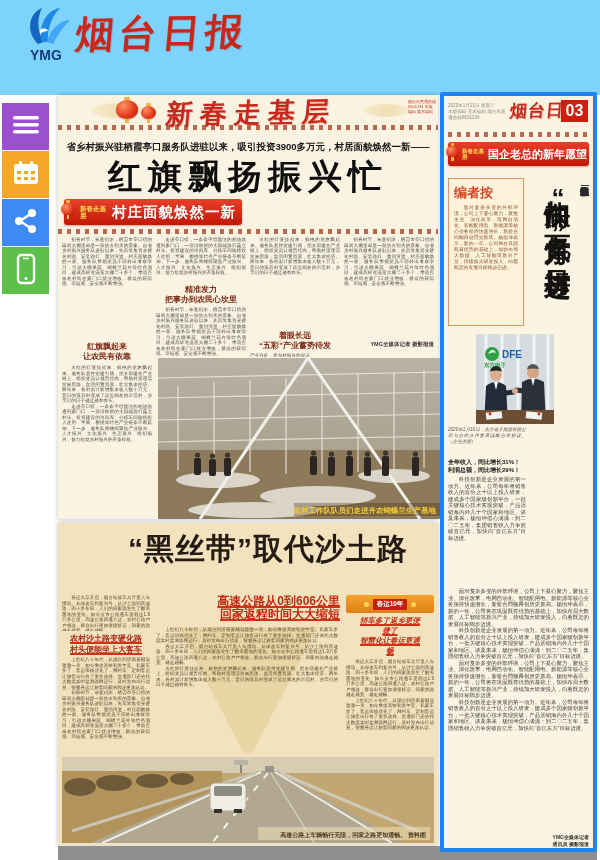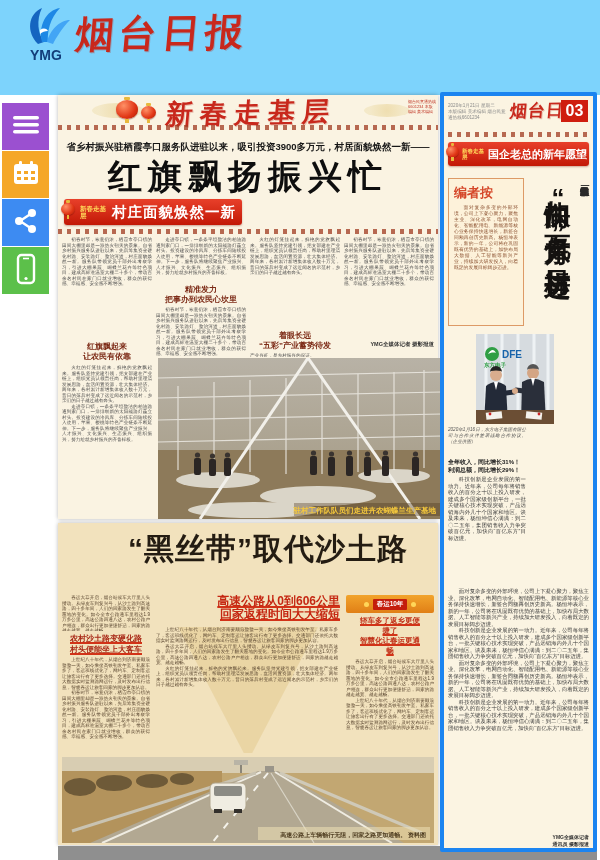--- a/index.html
+++ b/index.html
@@ -230,21 +230,21 @@
       <div class="tiny2 ind">春运大幕开启，烟台站候车大厅里人头攒动。从绿皮车到复兴号，从沙土路到高速路，四十多年间，人们的回家路发生了翻天覆地的变化。如今全市公路通车里程达1.9万多公里，高速公路四通八达，农村公路户户相连，群众出行更加便捷舒适，回家的路越走越宽、越走越畅。</div>
       <div class="tiny2 ind">火红的灯笼挂起来，鲜艳的党旗飘起来。服务队坚持党建引领，把支部建在产业链上，组织党员认领责任岗，帮助村里理清发展思路，盘活闲置资源，壮大集体经济。两年来，各村累计新增集体收入数十万元，昔日的落后村变成了远近闻名的示范村，乡亲们的日子越过越有奔头。</div>
     </div>
 
     <div class="abs" style="left:288px;top:72px;width:88px;height:158px;overflow:hidden;">
       <div style="height:18px;background:linear-gradient(180deg,#f2a42c,#e07f16);border-radius:2px;display:flex;align-items:center;justify-content:center;">
         <span style="width:5px;height:5px;border-radius:50%;background:#ffd659;margin-right:4px;"></span>
         <span style="background:#c41d0c;color:#fff;font-weight:bold;font-size:6.5px;padding:1px 4px;border-radius:1px;">春运10年</span>
         <span style="width:5px;height:5px;border-radius:50%;background:#ffd659;margin-left:4px;"></span>
       </div>
-      <div style="font-size:7.5px;line-height:10px;font-weight:bold;color:#c03018;text-align:center;margin:3px 11px;">
+      <div style="font-size:7.5px;line-height:10px;font-weight:bold;color:#c03018;text-align:center;margin:3px 11px;font-style:italic;">
         <div><span class="ulred">轿车多了返乡更便捷了</span></div>
         <div><span class="ulred">智慧化让春运更通畅</span></div>
       </div>
       <div class="tiny2 ind">春运大幕开启，烟台站候车大厅里人头攒动。从绿皮车到复兴号，从沙土路到高速路，四十多年间，人们的回家路发生了翻天覆地的变化。如今全市公路通车里程达1.9万多公里，高速公路四通八达，农村公路户户相连，群众出行更加便捷舒适，回家的路越走越宽、越走越畅。</div>
       <div class="tiny2 ind">上世纪八十年代，从烟台到济南要颠簸整整一天，如今乘坐高铁朝发午至。私家车多了，客运班线优化了，网约车、定制客运让旅客出行有了更多选择。交通部门还依托大数据实时监测路网运行，及时发布出行信息，智慧春运让旅客回家的脚步更加从容。</div>
     </div>
 
     <div class="abs" style="left:4px;top:234px;width:372px;height:86px;">
       <svg width="372" height="86" viewBox="0 0 372 86">
         <rect width="372" height="86" fill="#c2a772"></rect>

